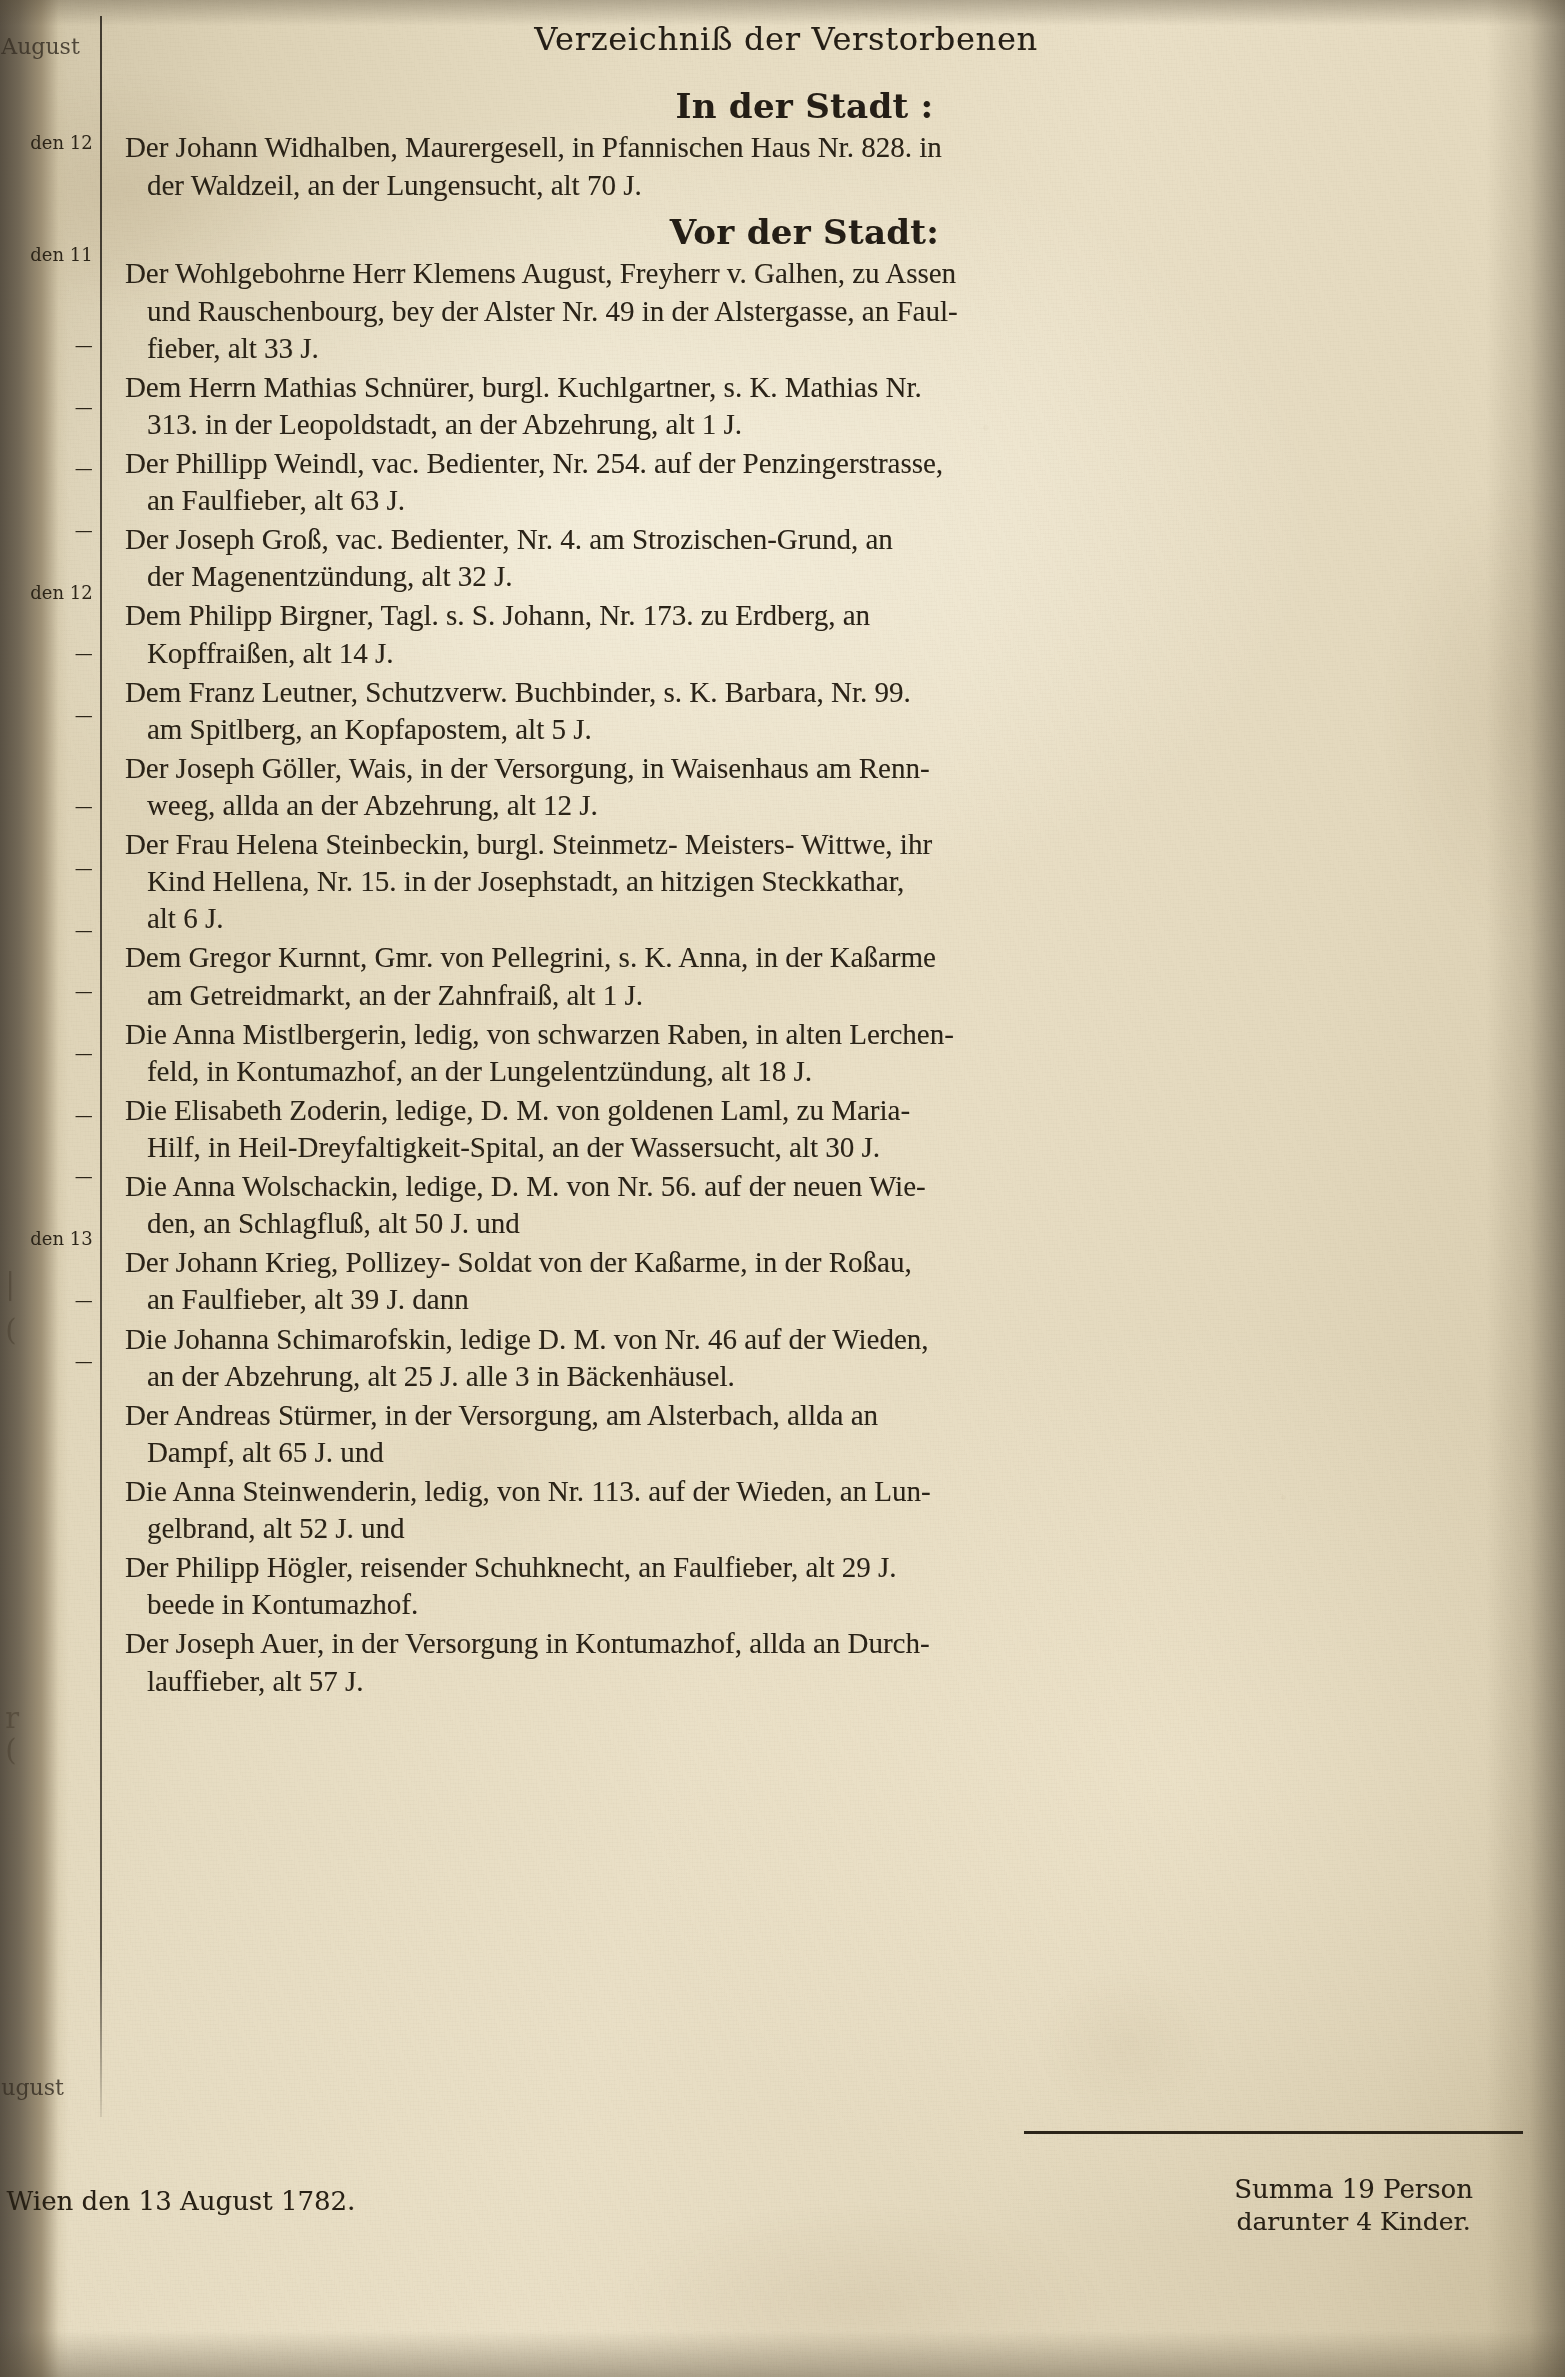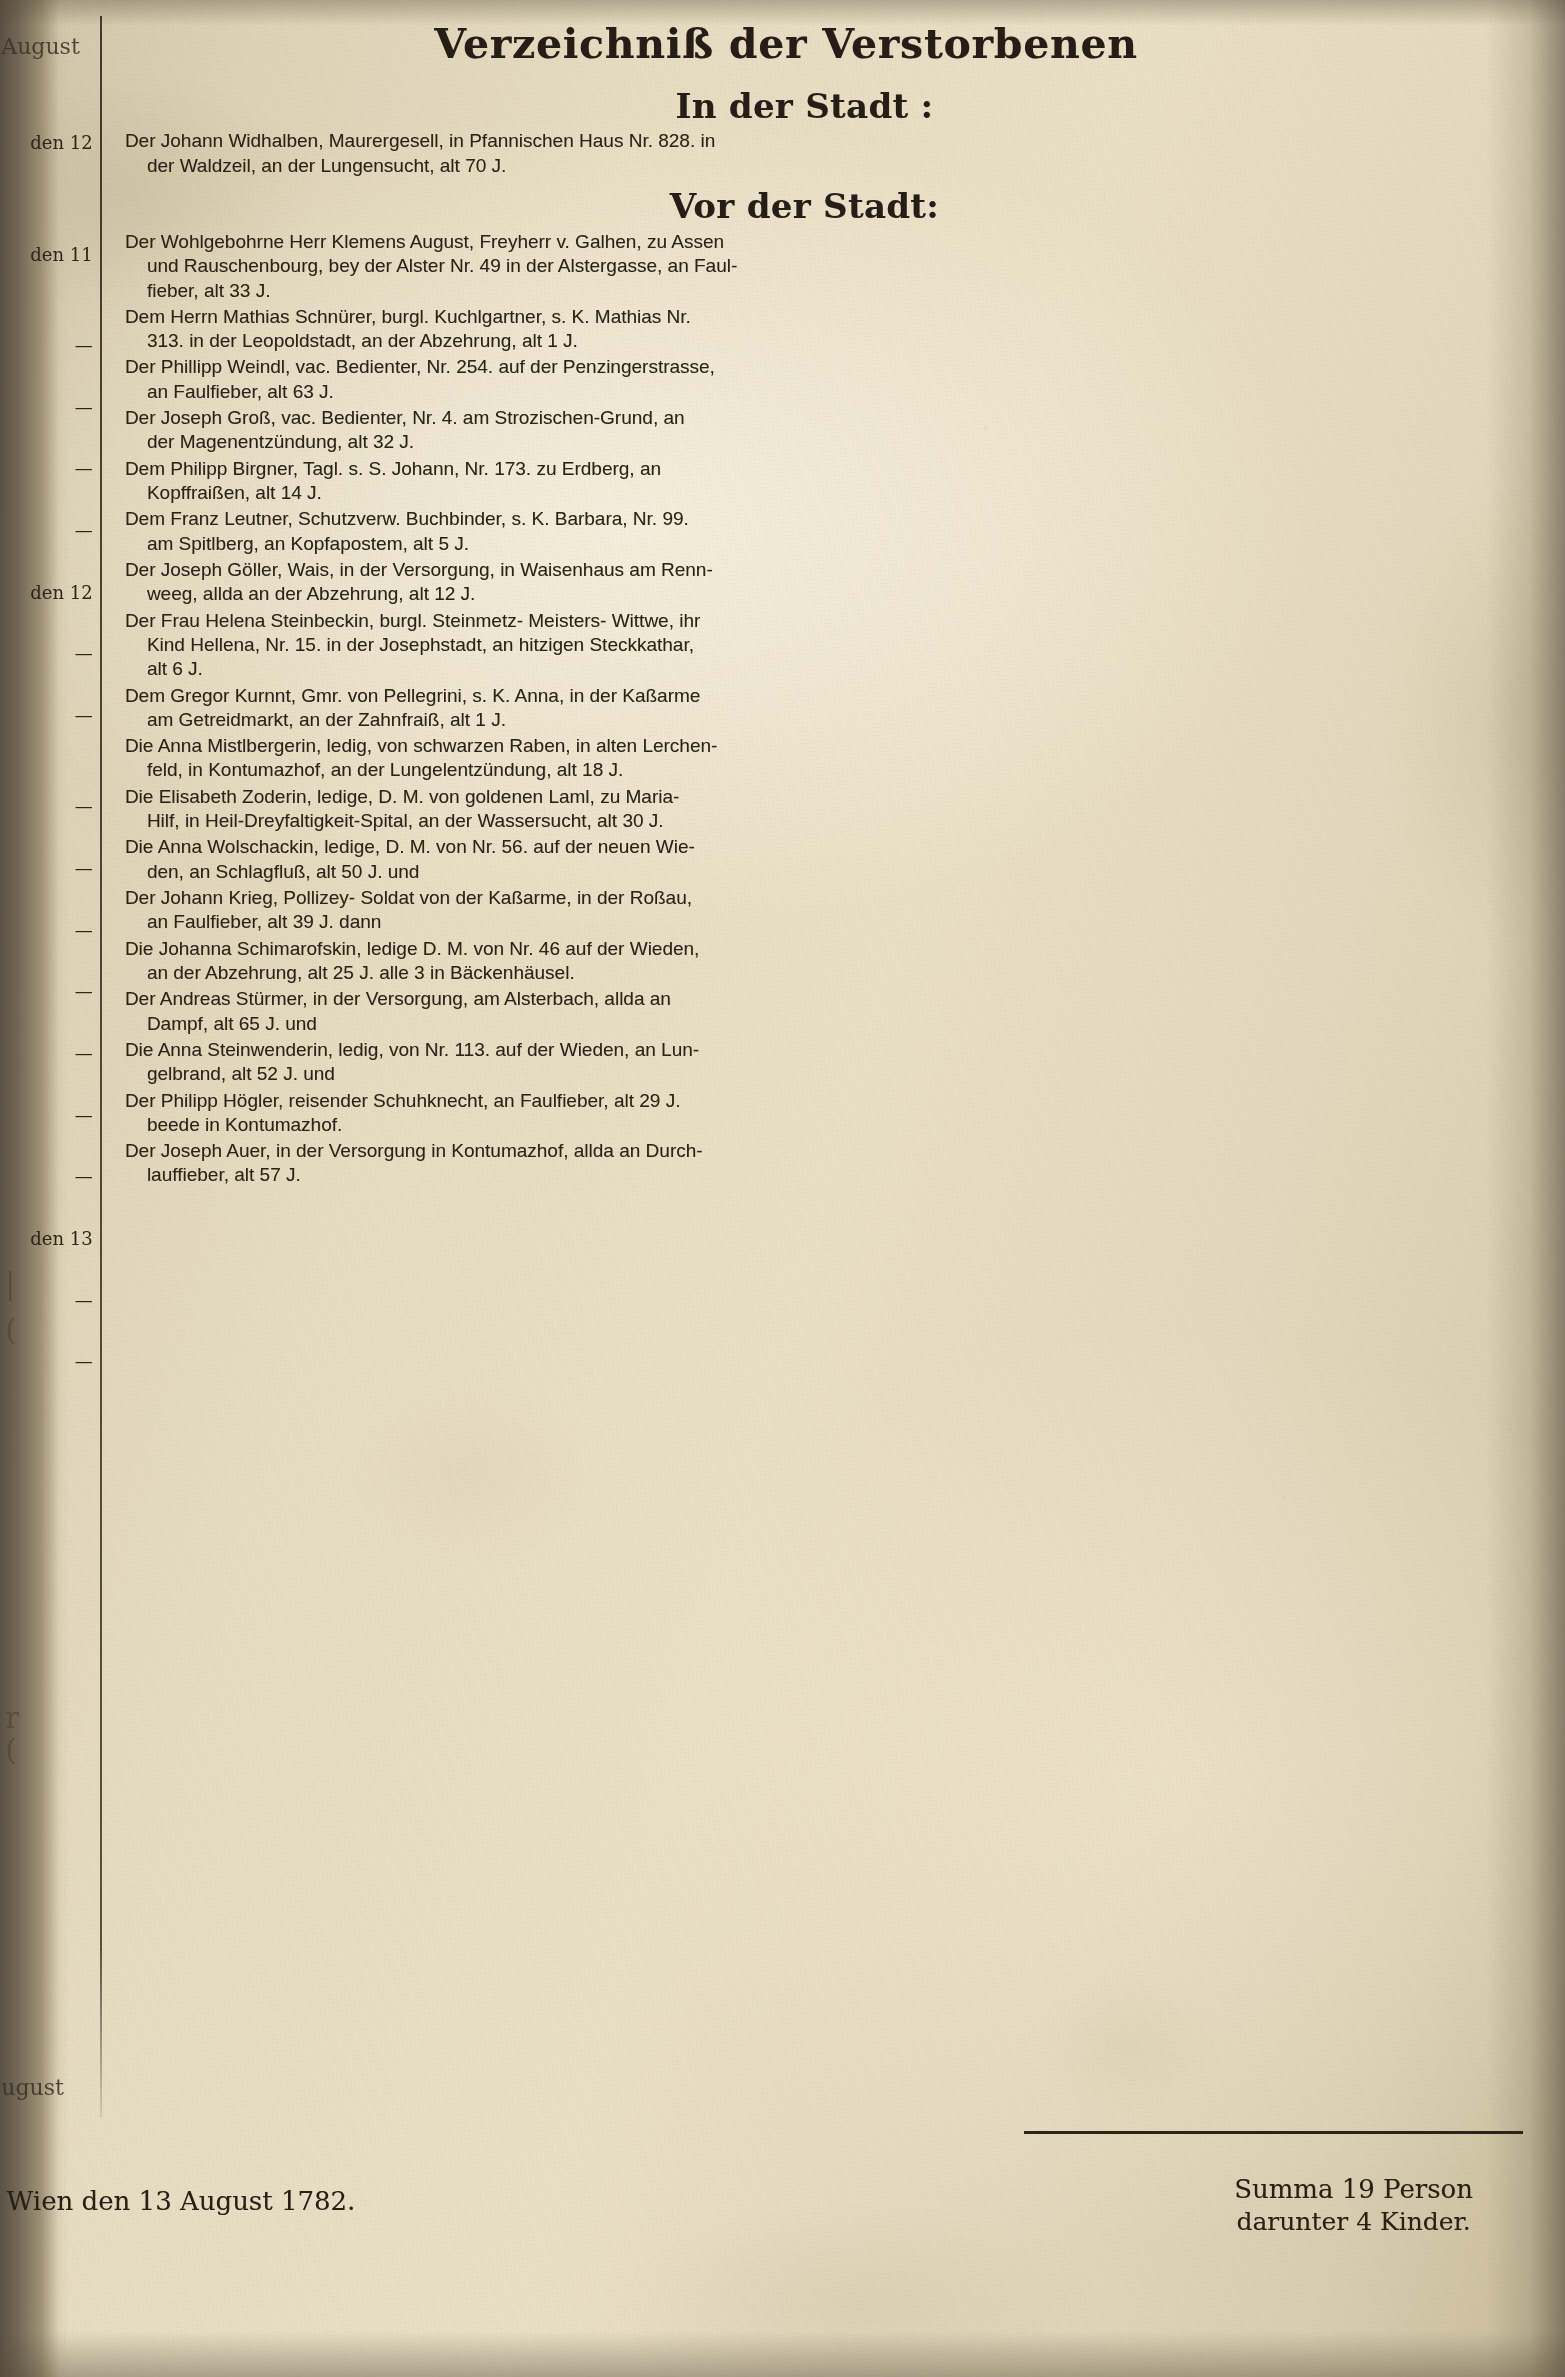--- a/index.html
+++ b/index.html
@@ -87,22 +87,22 @@
     font-family: "DejaVu Serif", "Liberation Serif", serif;
     color: #2b241b;
     text-shadow: 0.3px 0.3px 0 rgba(90,75,52,.35);
   }
 
   .title {
     position: absolute;
     left: 105px; right: 98px;
     top: 19.7px;
     text-align: center;
-    font-size: 41px;
-    font-weight: 700;
+    font-size: 32px;
+    font-weight: 400;
     letter-spacing: 0.7px;
     font-family: "DejaVu Serif", serif;
     color: #241e16;
   }
   .subhead {
     text-align: center;
     font-size: 34px;
     font-weight: 700;
     font-family: "DejaVu Serif", serif;
     color: #241e16;
@@ -114,22 +114,22 @@
   .body-col {
     position: absolute;
     left: 121px;
     right: 77px;
     top: 79px;
   }
 
   .entry {
     display: block;
     position: relative;
-    font-family: Liberation Sans, sans-serif;
-    font-size: 19px;
+    font-family: Liberation Serif, serif;
+    font-size: 29px;
     line-height: 1.28;
     color: #2a2318;
     margin-bottom: 2px;
     padding-left: 3.9px;
     text-align: justify;
     text-shadow: 0.3px 0.3px 0 rgba(95,78,54,.30);
   }
   .entry-lines { display: block; }
   .entry-line { display: block; white-space: nowrap; }
   .entry-line.l2 { padding-left: 22px; }

